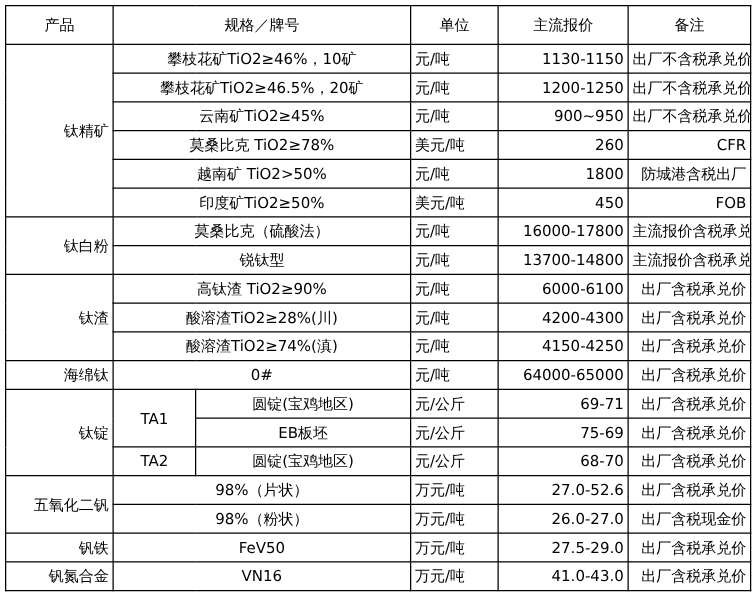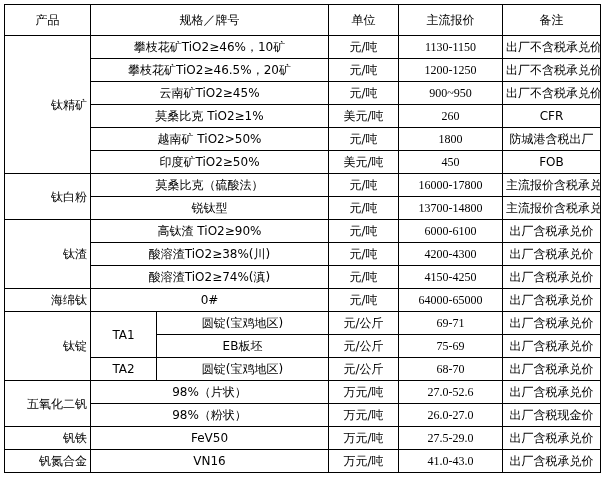--- a/index.html
+++ b/index.html
@@ -44,30 +44,29 @@
   .cat {
     text-align: right;
     font-weight: bold;
     font-size: 14px;
   }
   .lbl {
     text-align: center;
     font-size: 12.5px;
   }
   .val {
-    text-align: center;
-    font-size: 12.5px;
-    font-family: Liberation Serif, serif;
+    text-align: right;
+    font-size: 12.5px;
   }
   .unit {
-    text-align: center;
+    text-align: left;
     font-size: 12.5px;
   }
   .note {
-    text-align: center;
+    text-align: right;
     font-size: 12.5px;
   }
   .row-h {
     height: 23px;
   }
   col.c-cat { width: 86px; }
   col.c-spec1 { width: 66px; }
   col.c-spec2 { width: 172px; }
   col.c-unit { width: 70px; }
   col.c-price { width: 104px; }
@@ -109,21 +108,21 @@
           <td class="val">1200-1250</td>
           <td class="note">出厂不含税承兑价</td>
         </tr>
         <tr class="row-h">
           <td class="lbl" colspan="2">云南矿TiO2≥45%</td>
           <td class="unit">元/吨</td>
           <td class="val">900~950</td>
           <td class="note">出厂不含税承兑价</td>
         </tr>
         <tr class="row-h">
-          <td class="lbl" colspan="2">莫桑比克  TiO2≥1%</td>
+          <td class="lbl" colspan="2">莫桑比克  TiO2≥78%</td>
           <td class="unit">美元/吨</td>
           <td class="val">260</td>
           <td class="note">CFR</td>
         </tr>
         <tr class="row-h">
           <td class="lbl" colspan="2">越南矿 TiO2&gt;50%</td>
           <td class="unit">元/吨</td>
           <td class="val">1800</td>
           <td class="note">防城港含税出厂</td>
         </tr>
@@ -147,21 +146,21 @@
           <td class="note">主流报价含税承兑</td>
         </tr>
         <tr class="row-h">
           <td class="cat" rowspan="3">钛渣</td>
           <td class="lbl" colspan="2">高钛渣 TiO2≥90%</td>
           <td class="unit">元/吨</td>
           <td class="val">6000-6100</td>
           <td class="note">出厂含税承兑价</td>
         </tr>
         <tr class="row-h">
-          <td class="lbl" colspan="2">酸溶渣TiO2≥38%(川)</td>
+          <td class="lbl" colspan="2">酸溶渣TiO2≥28%(川)</td>
           <td class="unit">元/吨</td>
           <td class="val">4200-4300</td>
           <td class="note">出厂含税承兑价</td>
         </tr>
         <tr class="row-h">
           <td class="lbl" colspan="2">酸溶渣TiO2≥74%(滇)</td>
           <td class="unit">元/吨</td>
           <td class="val">4150-4250</td>
           <td class="note">出厂含税承兑价</td>
         </tr>

